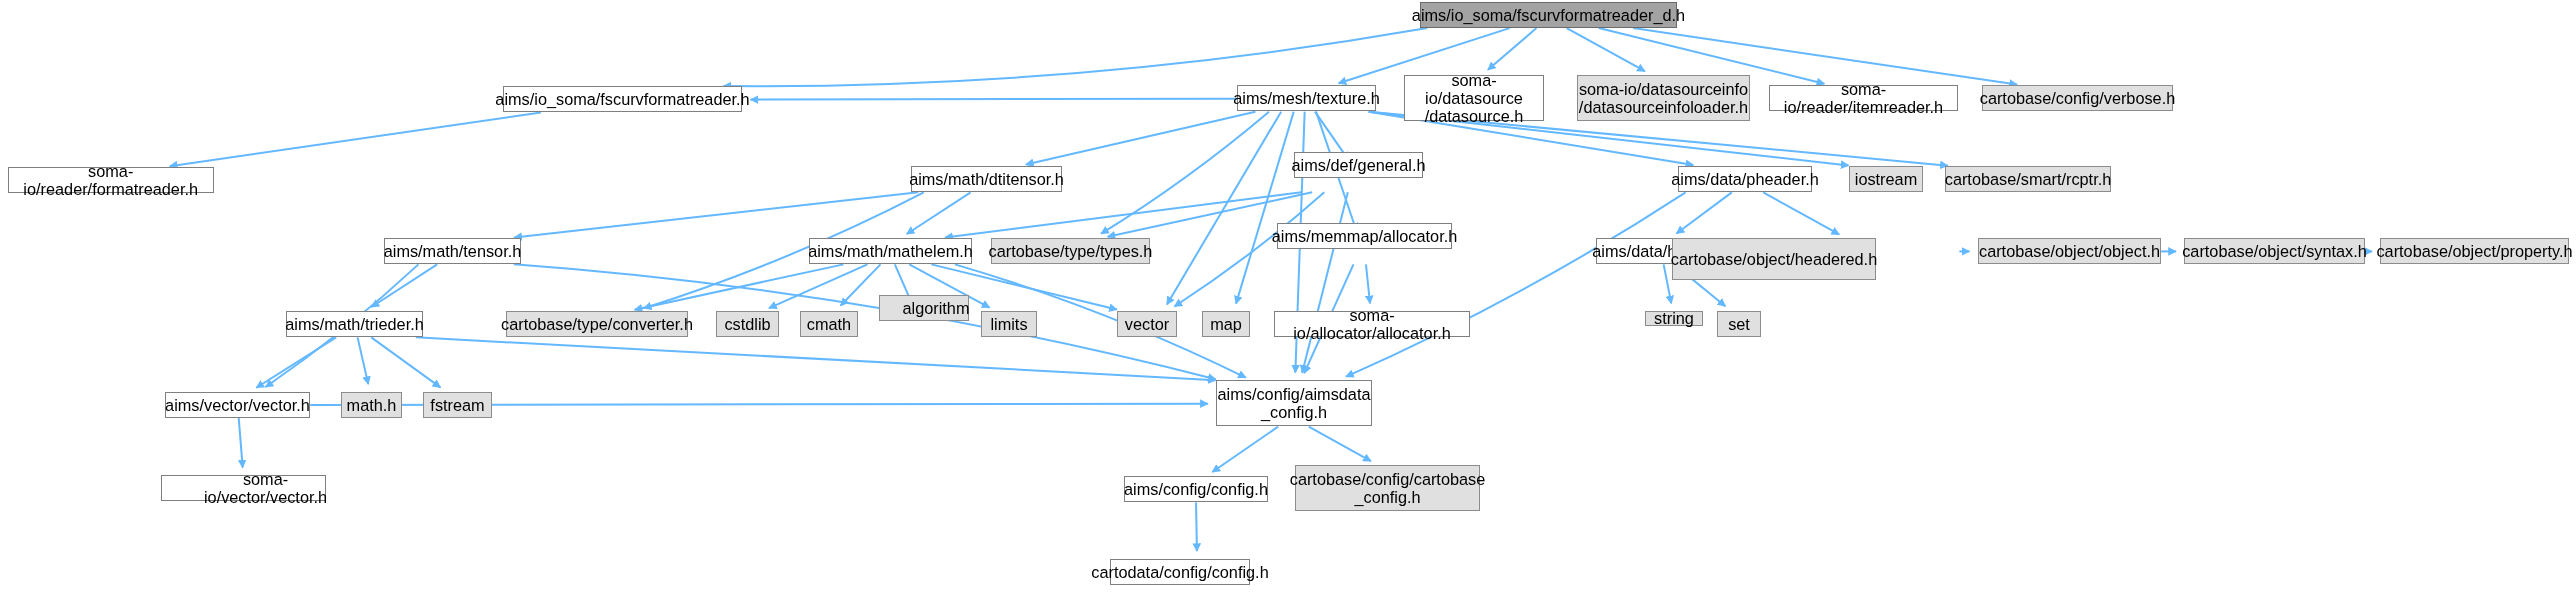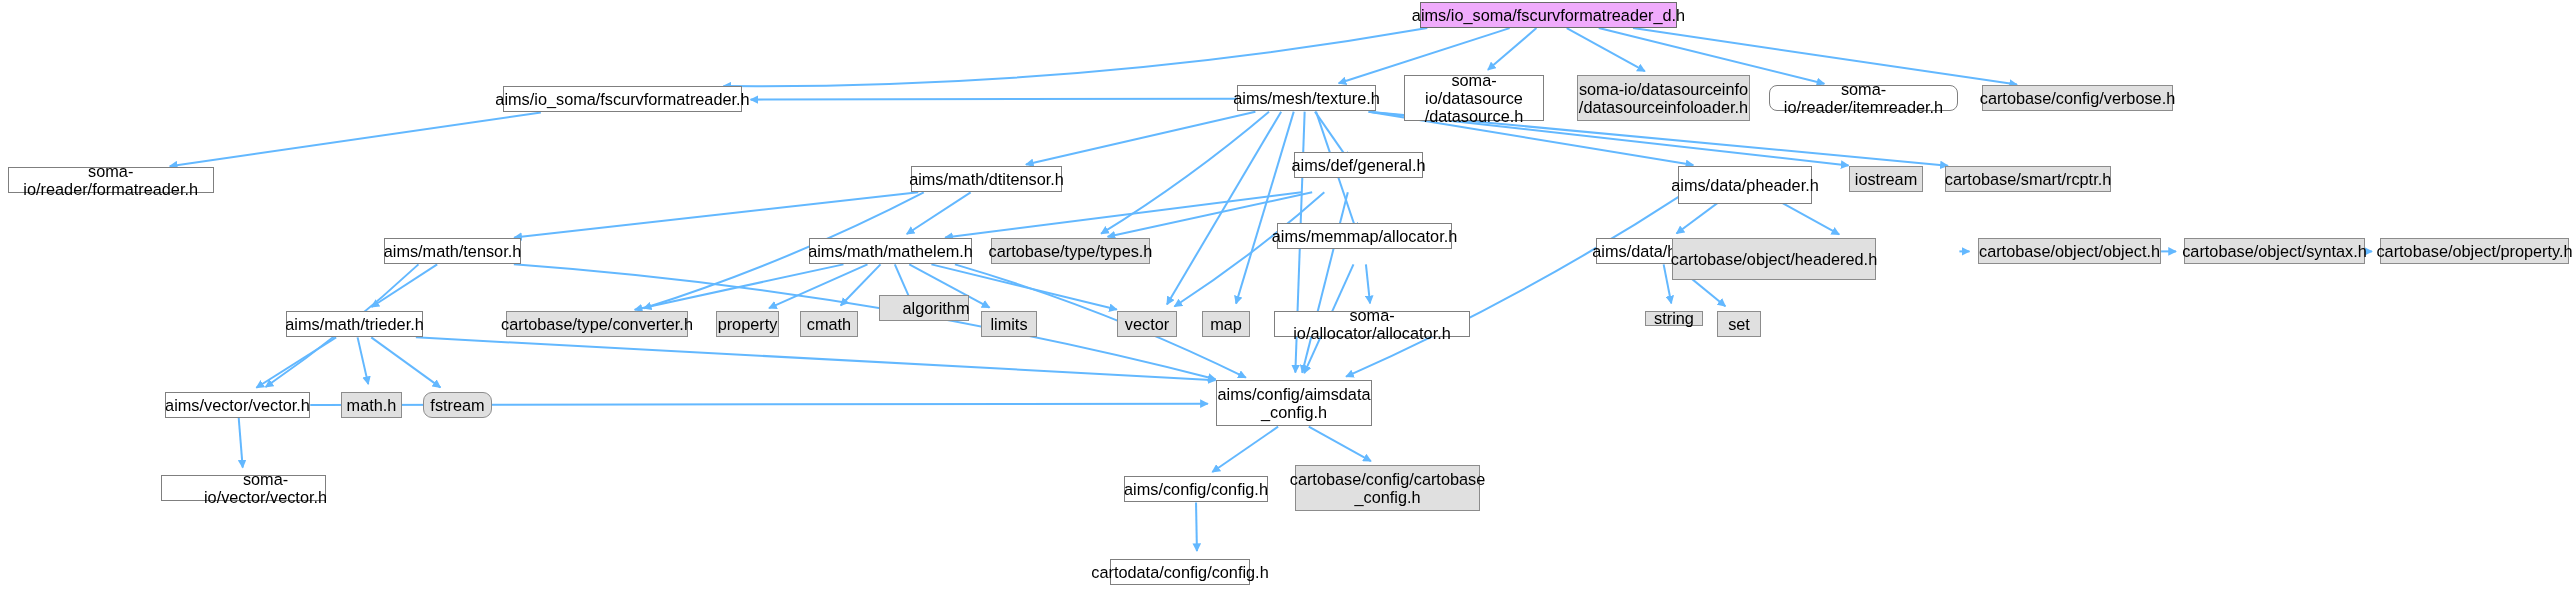--- a/index.html
+++ b/index.html
@@ -4,21 +4,21 @@
 <style>
   html,body{margin:0;padding:0;background:#ffffff;}
   #root{position:relative;width:2576px;height:595px;background:#ffffff;
         font-family:"Liberation Sans","DejaVu Sans",sans-serif;overflow:hidden;}
   #edges{position:absolute;left:0;top:0;width:2576px;height:595px;}
   .node{position:absolute;box-sizing:border-box;display:flex;align-items:center;
         justify-content:center;text-align:center;line-height:1.12;
         font-size:16.3px;color:#000000;letter-spacing:0;white-space:pre-line;
         border:1.5px solid #7f7f7f;background:#ffffff;}
   .node.gray{background:#e0e0e0;border-color:#8c8c8c;}
-  .node.root{background:#f0abfc;border-color:#6b6b6b;}
+  .node.root{background:#a3a3a3;border-color:#6b6b6b;}
   .node span{display:block;padding:0 6.7px;}
 </style>
 </head>
 <body>
 
 <div id="root">
   <svg id="edges" viewBox="0 0 2682 619" xmlns="http://www.w3.org/2000/svg">
     <defs>
       <marker id="arrow" markerWidth="9" markerHeight="9" refX="8" refY="4.5" orient="auto" markerUnits="userSpaceOnUse">
         <path d="M0,0 L9,4.5 L0,9 z" fill="#63b8ff"></path>
@@ -82,51 +82,51 @@
       </g>
   </svg>
   <div id="nodes">
       <div class="node root" style="left: 1420px; top: 1.9px; width: 257px; height: 26px;"><span>aims/io_soma/fscurvformatreader_d.h</span></div>
       <div class="node" style="left: 503px; top: 86px; width: 239px; height: 26px;"><span>aims/io_soma/fscurvformatreader.h</span></div>
       <div class="node" style="left: 1237px; top: 85px; width: 139px; height: 26px;"><span>aims/mesh/texture.h</span></div>
       <div class="node" style="left: 1404px; top: 75px; width: 140px; height: 46px;"><span>soma-io/datasource
 /datasource.h</span></div>
       <div class="node gray" style="left: 1577px; top: 75px; width: 173px; height: 46px;"><span>soma-io/datasourceinfo
 /datasourceinfoloader.h</span></div>
-      <div class="node" style="left: 1769px; top: 85px; width: 189px; height: 26px; border-radius: 8px;"><span>soma-io/reader/itemreader.h</span></div>
+      <div class="node" style="left: 1769px; top: 85px; width: 189px; height: 26px;"><span>soma-io/reader/itemreader.h</span></div>
       <div class="node gray" style="left: 1982px; top: 85px; width: 191px; height: 26px;"><span>cartobase/config/verbose.h</span></div>
       <div class="node" style="left: 7.7px; top: 167px; width: 206px; height: 26px;"><span>soma-io/reader/formatreader.h</span></div>
       <div class="node" style="left: 911px; top: 166px; width: 151px; height: 26px;"><span>aims/math/dtitensor.h</span></div>
       <div class="node" style="left: 1294px; top: 152px; width: 129px; height: 26px;"><span>aims/def/general.h</span></div>
-      <div class="node" style="left: 1678px; top: 166px; width: 134px; height: 38px;"><span>aims/data/pheader.h</span></div>
+      <div class="node" style="left: 1678px; top: 166px; width: 134px; height: 26px;"><span>aims/data/pheader.h</span></div>
       <div class="node gray" style="left: 1849px; top: 166px; width: 74px; height: 26px;"><span>iostream</span></div>
       <div class="node gray" style="left: 1945px; top: 166px; width: 166px; height: 26px;"><span>cartobase/smart/rcptr.h</span></div>
       <div class="node" style="left: 384px; top: 238px; width: 137px; height: 26px;"><span>aims/math/tensor.h</span></div>
       <div class="node" style="left: 809px; top: 238px; width: 163px; height: 26px;"><span>aims/math/mathelem.h</span></div>
       <div class="node gray" style="left: 991px; top: 238px; width: 159px; height: 26px;"><span>cartobase/type/types.h</span></div>
       <div class="node" style="left: 1277px; top: 223px; width: 175px; height: 26px;"><span>aims/memmap/allocator.h</span></div>
       <div class="node" style="left: 1596px; top: 238px; width: 131px; height: 26px;"><span>aims/data/header.h</span></div>
       <div class="node gray" style="left: 1672px; top: 238px; width: 204px; height: 42px;"><span>cartobase/object/headered.h</span></div>
       <div class="node gray" style="left: 1978px; top: 238px; width: 183px; height: 26px;"><span>cartobase/object/object.h</span></div>
       <div class="node gray" style="left: 2184px; top: 238px; width: 181px; height: 26px;"><span>cartobase/object/syntax.h</span></div>
       <div class="node gray" style="left: 2380px; top: 238px; width: 189px; height: 26px;"><span>cartobase/object/property.h</span></div>
       <div class="node" style="left: 286px; top: 311px; width: 137px; height: 26px;"><span>aims/math/trieder.h</span></div>
       <div class="node gray" style="left: 506px; top: 311px; width: 182px; height: 26px;"><span>cartobase/type/converter.h</span></div>
-      <div class="node gray" style="left: 716px; top: 311px; width: 63px; height: 26px;"><span>property</span></div>
+      <div class="node gray" style="left: 716px; top: 311px; width: 63px; height: 26px;"><span>cstdlib</span></div>
       <div class="node gray" style="left: 800px; top: 311px; width: 58px; height: 26px;"><span>cmath</span></div>
       <div class="node gray" style="left: 879px; top: 295px; width: 90px; height: 26px; padding-left: 24px;"><span>algorithm</span></div>
       <div class="node gray" style="left: 981px; top: 311px; width: 56px; height: 26px;"><span>limits</span></div>
       <div class="node gray" style="left: 1117px; top: 311px; width: 60px; height: 26px;"><span>vector</span></div>
       <div class="node gray" style="left: 1202px; top: 311px; width: 48px; height: 26px;"><span>map</span></div>
       <div class="node" style="left: 1274px; top: 311px; width: 196px; height: 26px;"><span>soma-io/allocator/allocator.h</span></div>
       <div class="node gray" style="left: 1645px; top: 311px; width: 58px; height: 15px;"><span>string</span></div>
       <div class="node gray" style="left: 1717px; top: 311px; width: 44px; height: 26px;"><span>set</span></div>
       <div class="node" style="left: 165px; top: 392px; width: 145px; height: 26px;"><span>aims/vector/vector.h</span></div>
       <div class="node gray" style="left: 341px; top: 392px; width: 61px; height: 26px;"><span>math.h</span></div>
-      <div class="node gray" style="left: 423px; top: 392px; width: 69px; height: 26px; border-radius: 9px;"><span>fstream</span></div>
+      <div class="node gray" style="left: 423px; top: 392px; width: 69px; height: 26px;"><span>fstream</span></div>
       <div class="node" style="left: 1216px; top: 380px; width: 156px; height: 46px;"><span>aims/config/aimsdata
 _config.h</span></div>
       <div class="node" style="left: 161px; top: 475px; width: 165px; height: 26px; padding-left: 44px;"><span>soma-io/vector/vector.h</span></div>
       <div class="node" style="left: 1124px; top: 476px; width: 144px; height: 26px;"><span>aims/config/config.h</span></div>
       <div class="node gray" style="left: 1295px; top: 465px; width: 185px; height: 46px;"><span>cartobase/config/cartobase
 _config.h</span></div>
       <div class="node" style="left: 1110px; top: 559px; width: 140px; height: 26px;"><span>cartodata/config/config.h</span></div>
     </div>
 </div>
 

